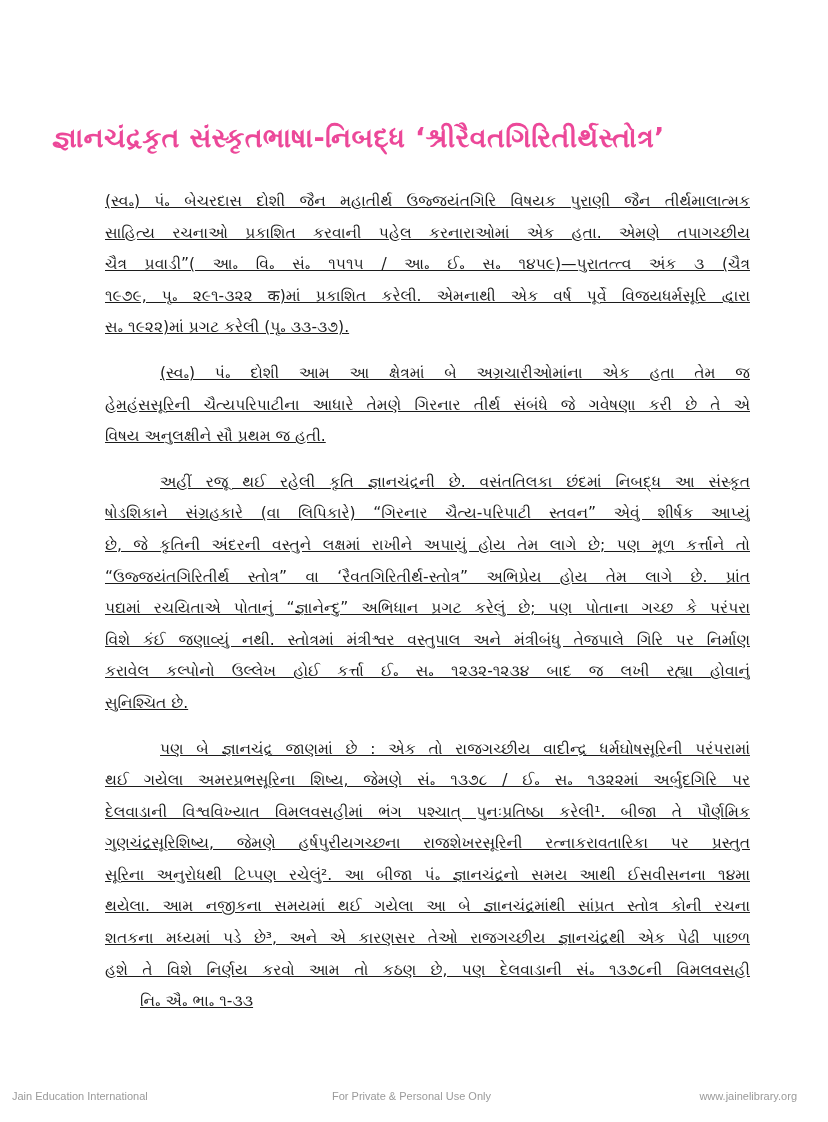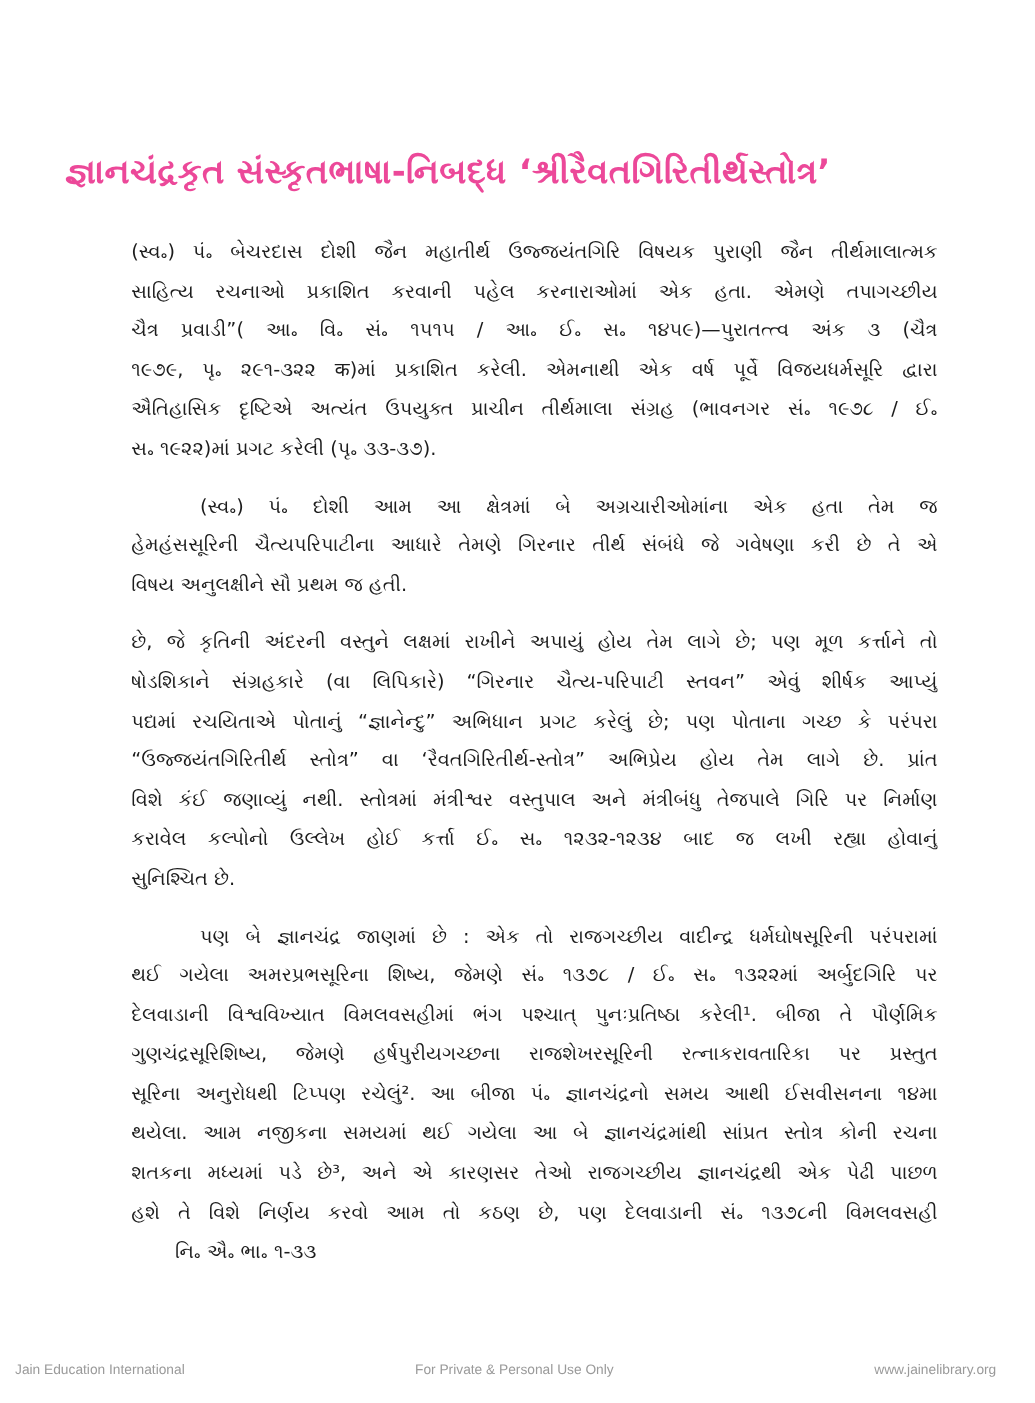--- a/index.html
+++ b/index.html
@@ -11,21 +11,21 @@
     position: absolute; left: 52px; top: 96px; width: 740px;
     font-size: 27px; font-weight: bold; line-height: 48px;
     white-space: nowrap; letter-spacing: 0.3px; color: #ec4899;
   }
   .body-text {
     position: absolute; left: 105px; top: 186px; width: 645px;
     font-size: 15.5px; color: #1c1c1c;
   }
   .line {
     height: 31.6px; line-height: 31.6px; white-space: nowrap; overflow: hidden;
-    text-align: justify; text-align-last: justify;
+    text-align: justify; text-align-last: justify; text-decoration: underline;
   }
   .line.last { text-align-last: left; }
   .line.indent { padding-left: 55px; }
   .para-gap { height: 14px; }
   .line.footnote-marker { padding-left: 35px; text-align-last: left; }
   .footer {
     position: absolute; top: 1090px; left: 0; width: 828px; height: 20px;
     font-family: "Liberation Sans", sans-serif; font-size: 11px; color: #9a9a9a;
   }
   .footer span { position: absolute; top: 0; text-align: center; }
@@ -38,37 +38,37 @@
 
 <h1 class="page-title">જ્ઞાનચંદ્રકૃત સંસ્કૃતભાષા-નિબદ્ધ ‘શ્રીરૈવતગિરિતીર્થસ્તોત્ર’</h1>
 
 <div class="body-text">
 
   <div>
     <div class="line">(સ્વ૰) પં૰ બેચરદાસ દોશી જૈન મહાતીર્થ ઉજ્જયંતગિરિ વિષયક પુરાણી જૈન તીર્થમાલાત્મક</div>
     <div class="line">સાહિત્ય રચનાઓ પ્રકાશિત કરવાની પહેલ કરનારાઓમાં એક હતા. એમણે તપાગચ્છીય</div>
     <div class="line">ચૈત્ર પ્રવાડી”( આ૰ વિ૰ સં૰ ૧૫૧૫ / આ૰ ઈ૰ સ૰ ૧૪૫૯)—પુરાતત્ત્વ અંક ૩ (ચૈત્ર</div>
     <div class="line">૧૯૭૯, પૃ૰ ૨૯૧-૩૨૨ क)માં પ્રકાશિત કરેલી. એમનાથી એક વર્ષ પૂર્વે વિજયધર્મસૂરિ દ્વારા</div>
-    <div class="line">ઐતિહાસિક દૃષ્ટિએ અત્યંત ઉપયુક્ત પ્રાચીન તીર્થમાલા સંગ્રહ (ભાવનગર સં૰ ૧૯૭૮ / ઈ૰</div>
     <div class="line last">સ૰ ૧૯૨૨)માં પ્રગટ કરેલી (પૃ૰ ૩૩-૩૭).</div>
   </div>
   <div class="para-gap"></div>
 
   <div>
     <div class="line indent">(સ્વ૰) પં૰ દોશી આમ આ ક્ષેત્રમાં બે અગ્રચારીઓમાંના એક હતા તેમ જ</div>
     <div class="line">હેમહંસસૂરિની ચૈત્યપરિપાટીના આધારે તેમણે ગિરનાર તીર્થ સંબંધે જે ગવેષણા કરી છે તે એ</div>
     <div class="line last">વિષય અનુલક્ષીને સૌ પ્રથમ જ હતી.</div>
   </div>
   <div class="para-gap"></div>
 
   <div>
+    <div class="line indent">અહીં રજૂ થઈ રહેલી કૃતિ જ્ઞાનચંદ્રની છે. વસંતતિલકા છંદમાં નિબદ્ધ આ સંસ્કૃત</div>
+    <div class="line">ષોડશિકાને સંગ્રહકારે (વા લિપિકારે) “ગિરનાર ચૈત્ય-પરિપાટી સ્તવન” એવું શીર્ષક આપ્યું</div>
     <div class="line">છે, જે કૃતિની અંદરની વસ્તુને લક્ષમાં રાખીને અપાયું હોય તેમ લાગે છે; પણ મૂળ કર્ત્તાને તો</div>
-    <div class="line">ષોડશિકાને સંગ્રહકારે (વા લિપિકારે) “ગિરનાર ચૈત્ય-પરિપાટી સ્તવન” એવું શીર્ષક આપ્યું</div>
+    <div class="line">“ઉજ્જયંતગિરિતીર્થ સ્તોત્ર” વા ‘રૈવતગિરિતીર્થ-સ્તોત્ર” અભિપ્રેય હોય તેમ લાગે છે. પ્રાંત</div>
     <div class="line">પદ્યમાં રચયિતાએ પોતાનું “જ્ઞાનેન્દુ” અભિધાન પ્રગટ કરેલું છે; પણ પોતાના ગચ્છ કે પરંપરા</div>
-    <div class="line">“ઉજ્જયંતગિરિતીર્થ સ્તોત્ર” વા ‘રૈવતગિરિતીર્થ-સ્તોત્ર” અભિપ્રેય હોય તેમ લાગે છે. પ્રાંત</div>
     <div class="line">વિશે કંઈ જણાવ્યું નથી. સ્તોત્રમાં મંત્રીશ્વર વસ્તુપાલ અને મંત્રીબંધુ તેજપાલે ગિરિ પર નિર્માણ</div>
     <div class="line">કરાવેલ કલ્પોનો ઉલ્લેખ હોઈ કર્ત્તા ઈ૰ સ૰ ૧૨૩૨-૧૨૩૪ બાદ જ લખી રહ્યા હોવાનું</div>
     <div class="line last">સુનિશ્ચિત છે.</div>
   </div>
   <div class="para-gap"></div>
 
   <div>
     <div class="line indent">પણ બે જ્ઞાનચંદ્ર જાણમાં છે : એક તો રાજગચ્છીય વાદીન્દ્ર ધર્મઘોષસૂરિની પરંપરામાં</div>
     <div class="line">થઈ ગયેલા અમરપ્રભસૂરિના શિષ્ય, જેમણે સં૰ ૧૩૭૮ / ઈ૰ સ૰ ૧૩૨૨માં અર્બુદગિરિ પર</div>
     <div class="line">દેલવાડાની વિશ્વવિખ્યાત વિમલવસહીમાં ભંગ પશ્ચાત્ પુનઃપ્રતિષ્ઠા કરેલી¹. બીજા તે પૌર્ણમિક</div>

